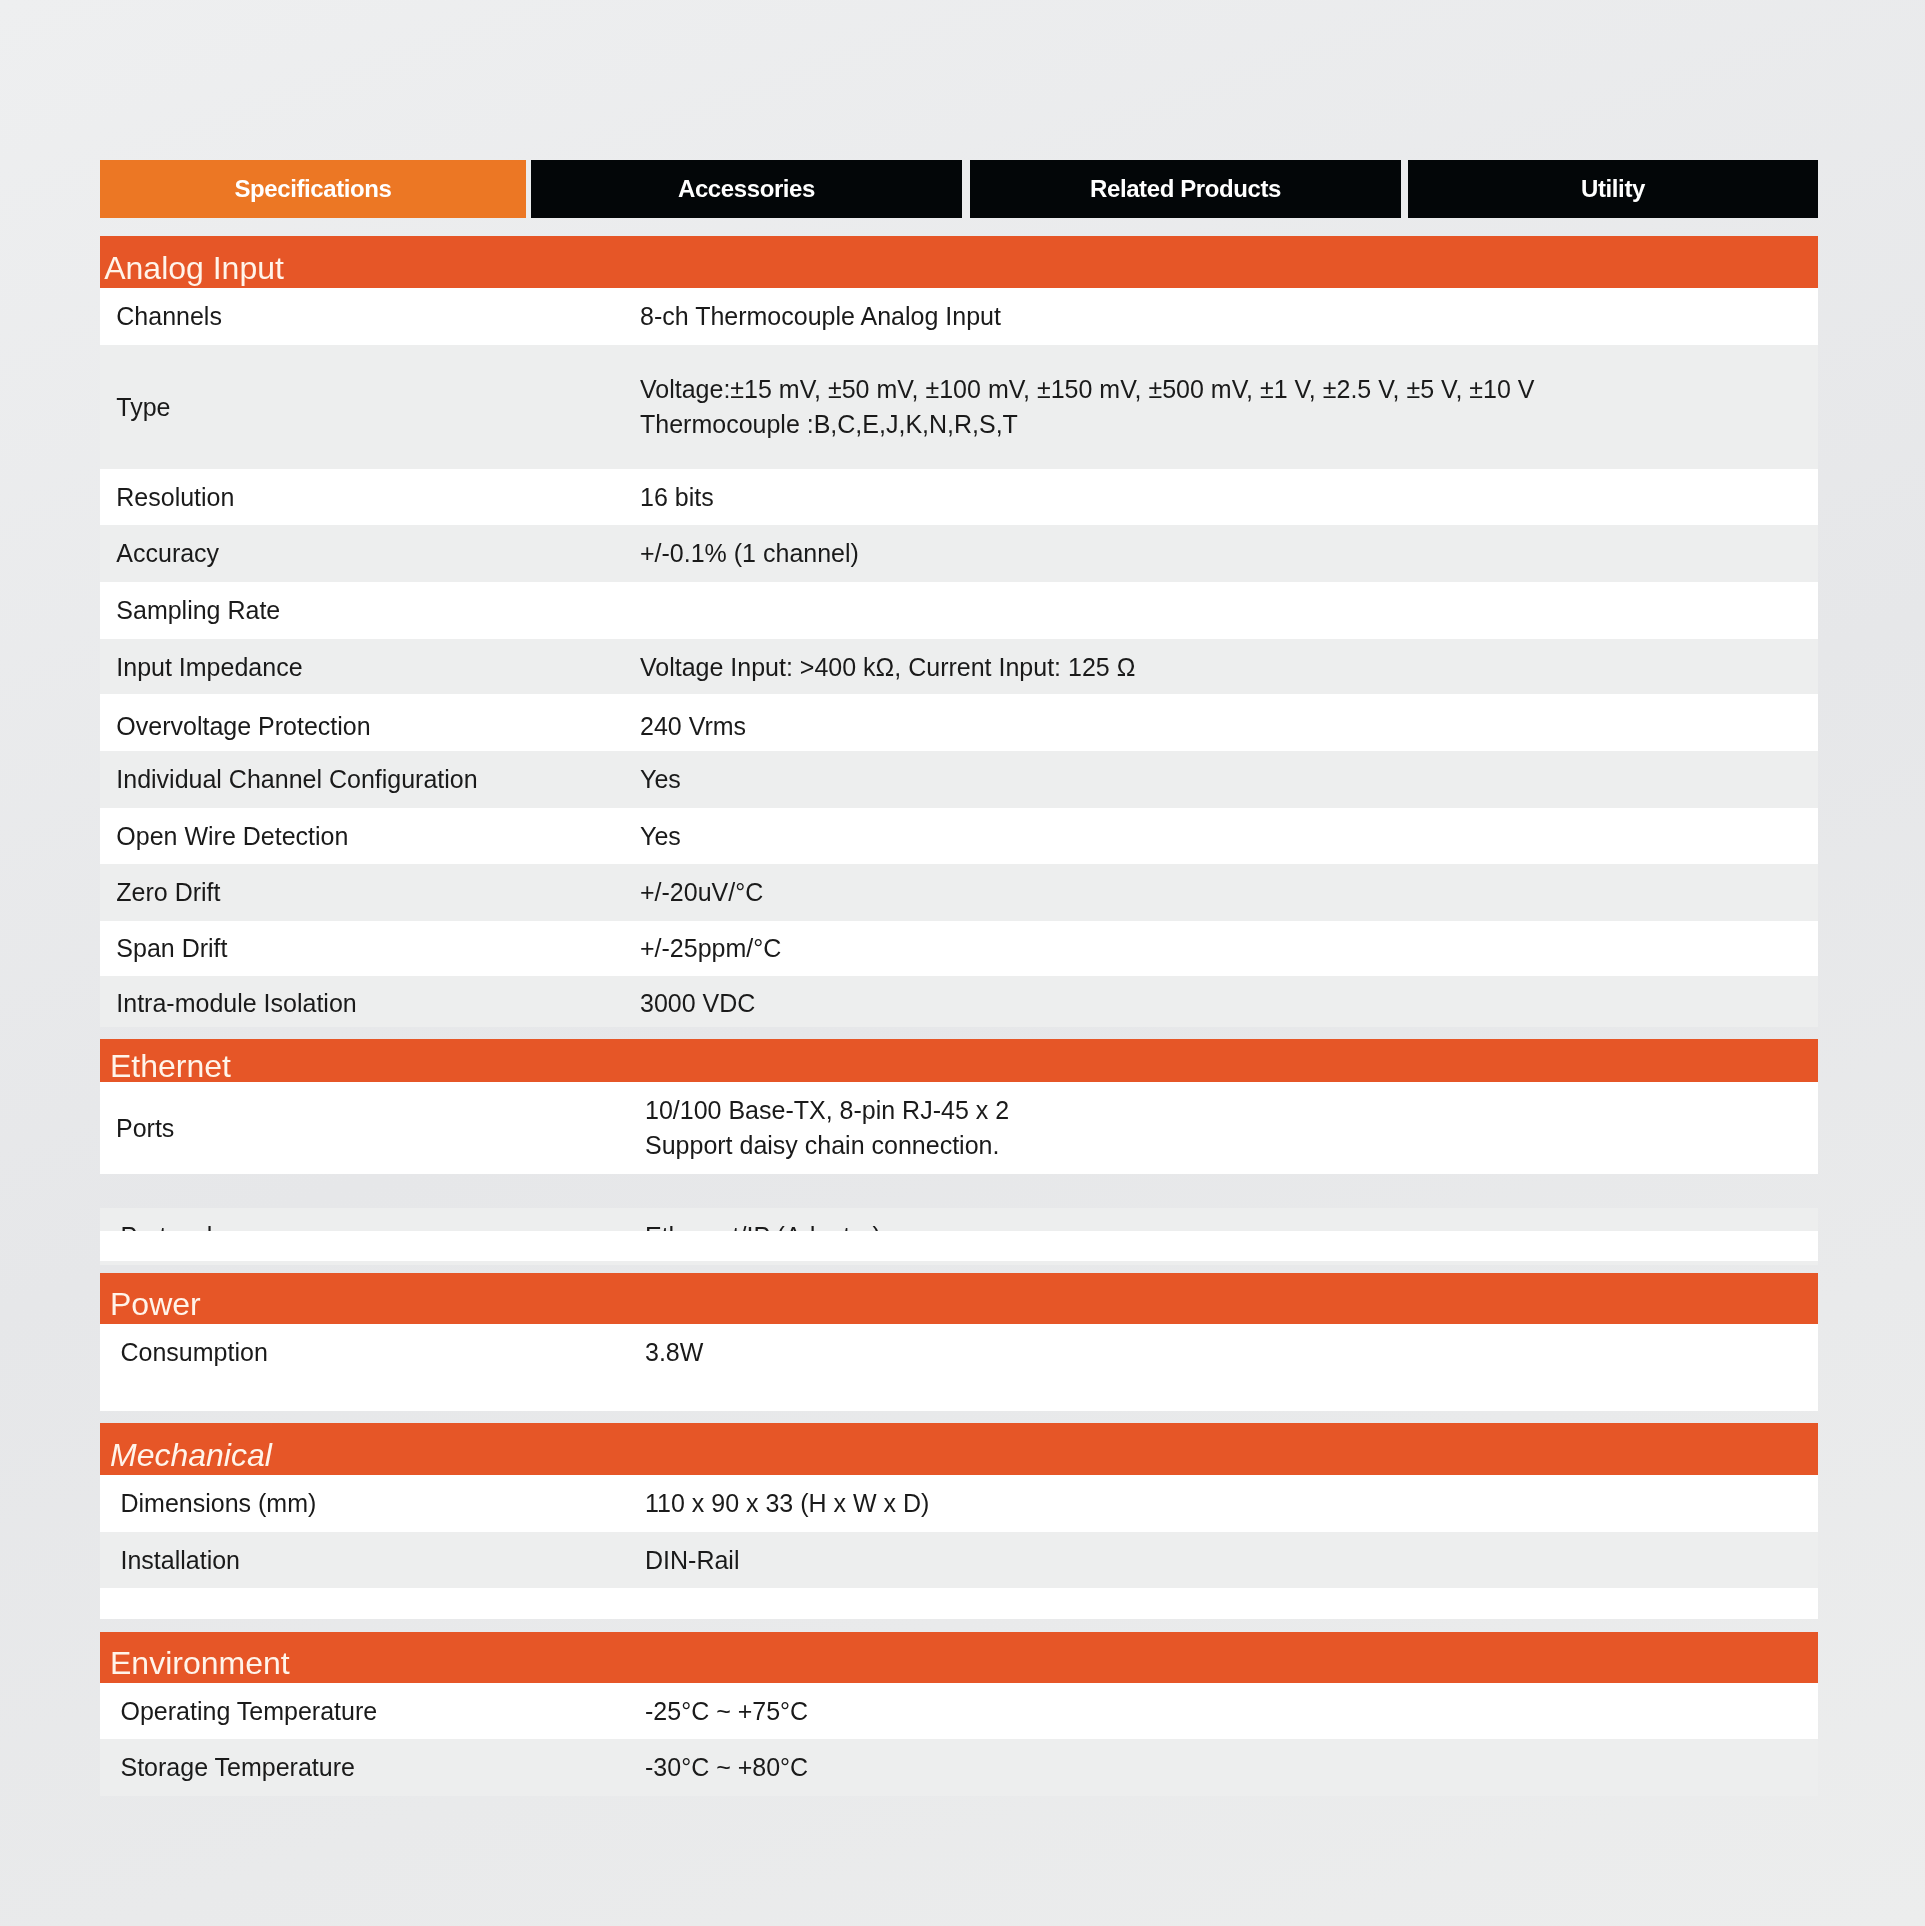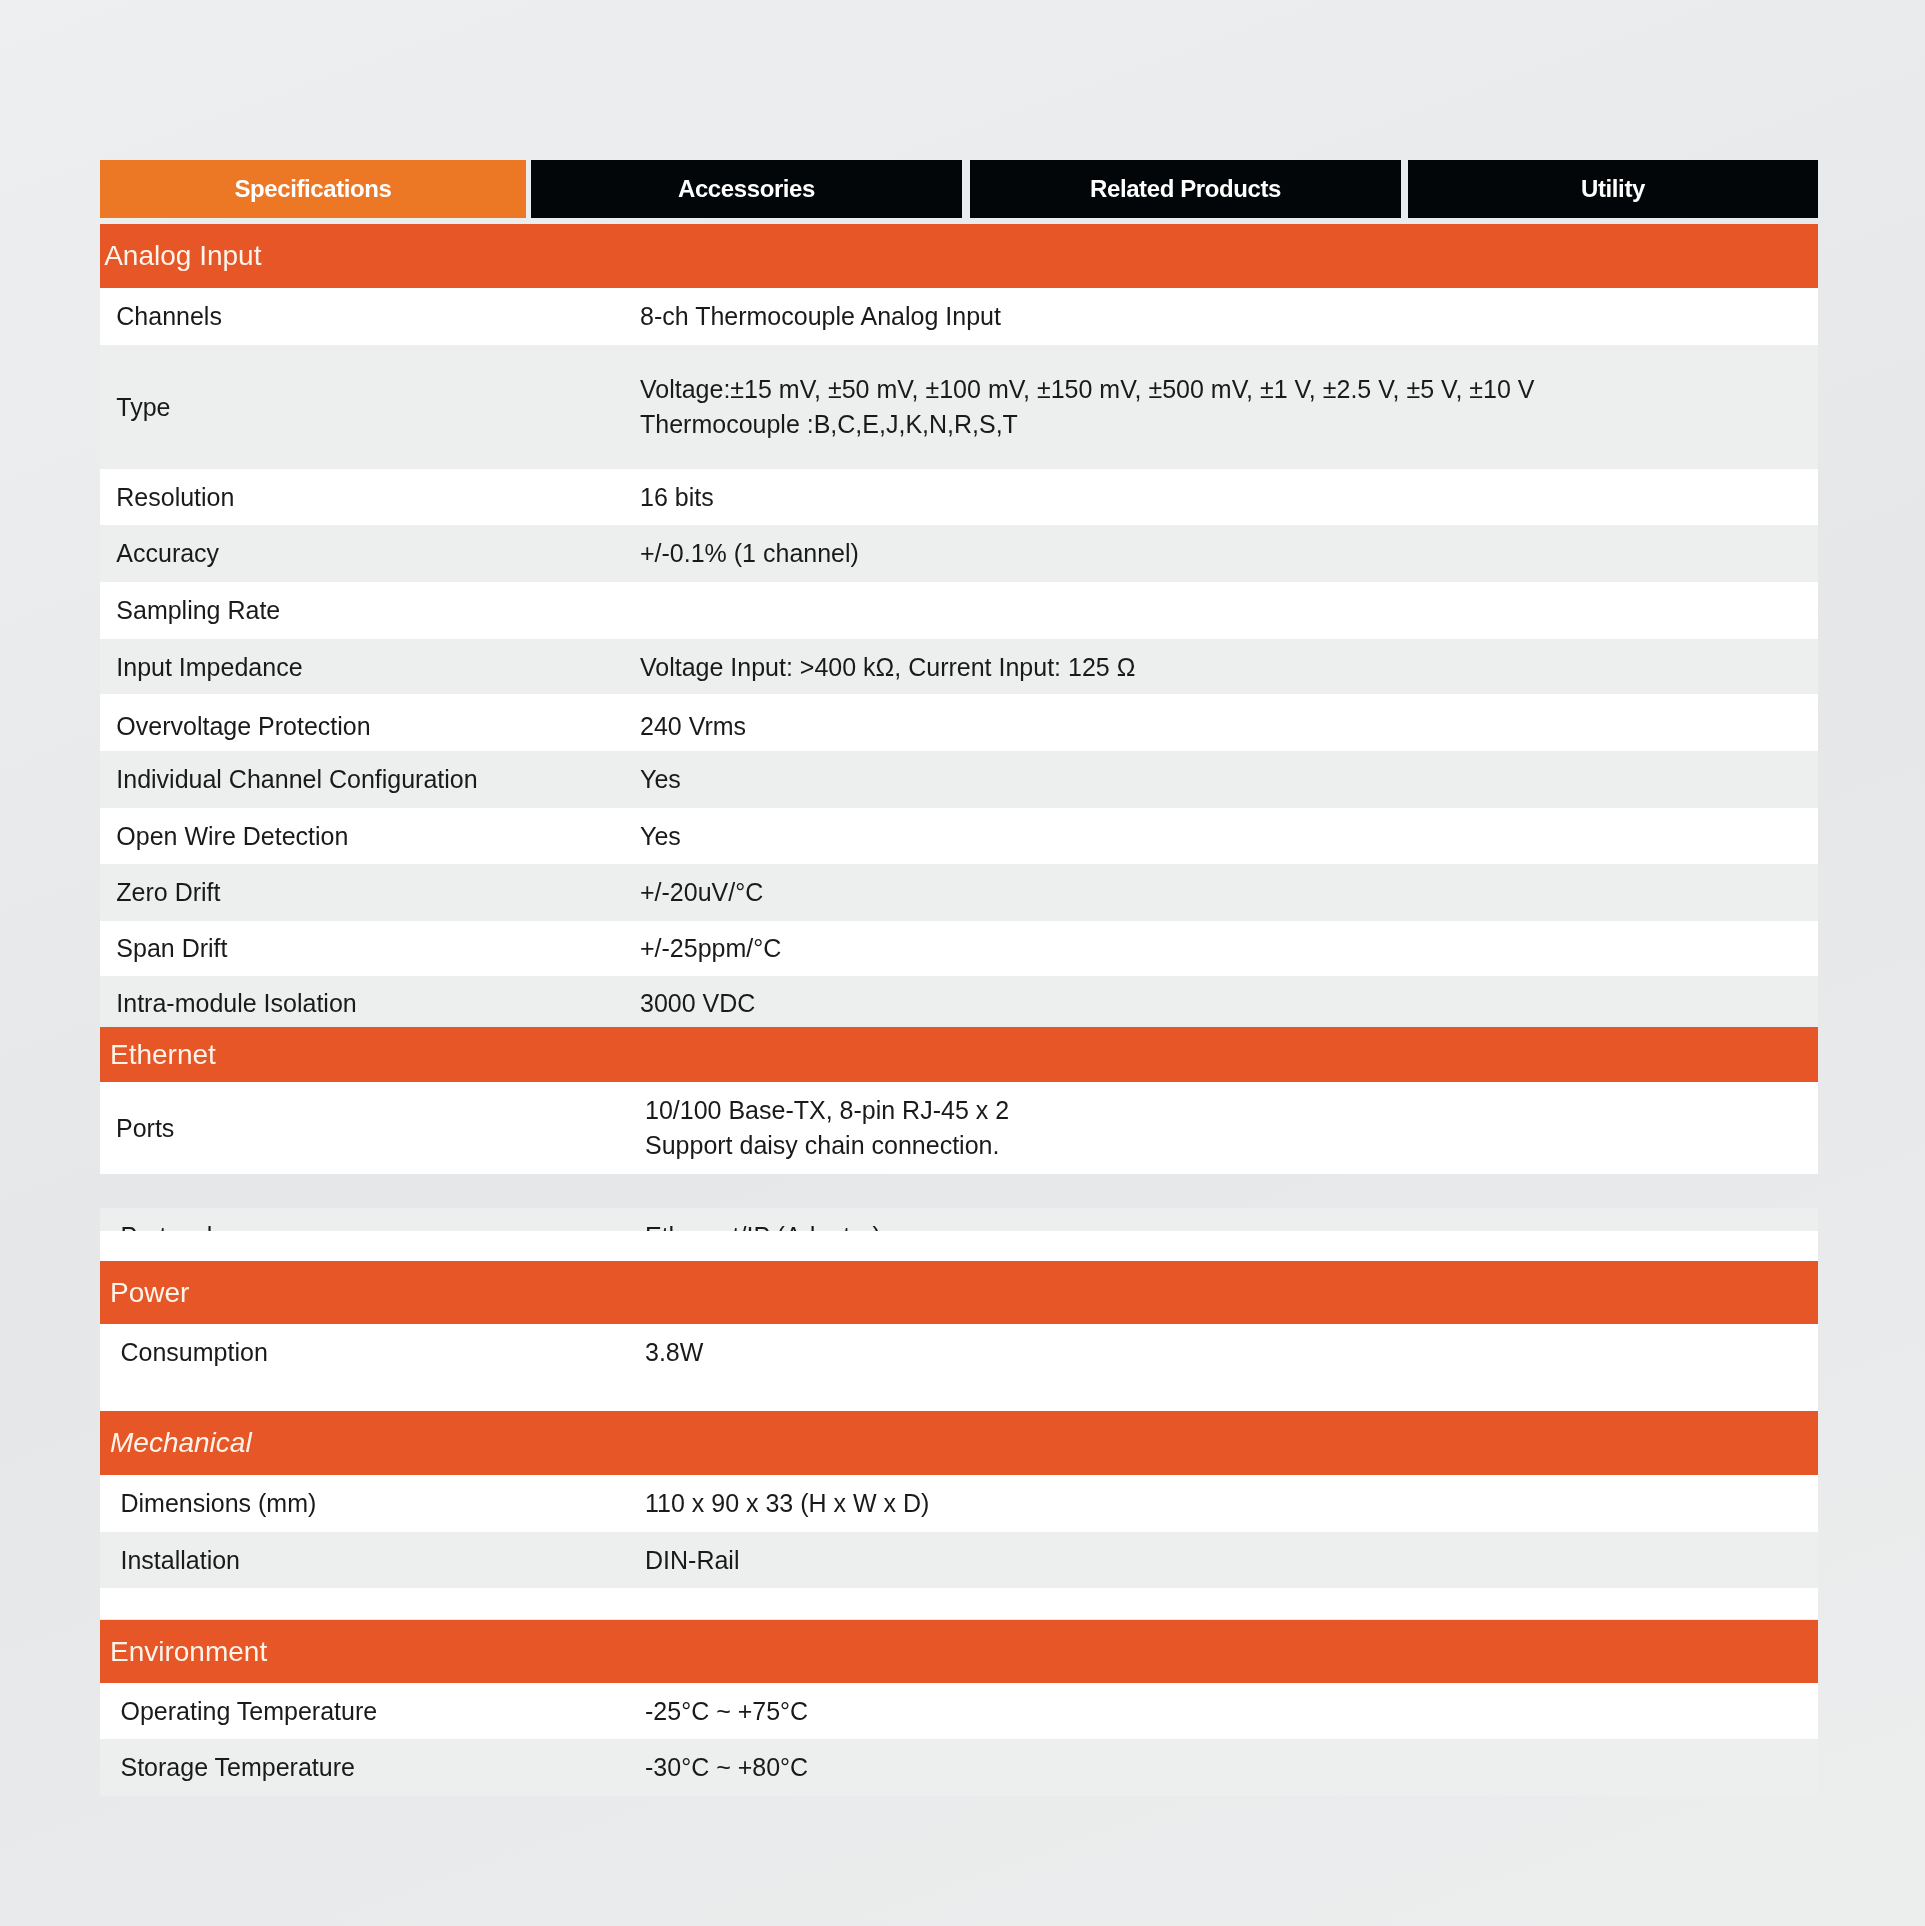--- a/index.html
+++ b/index.html
@@ -15,22 +15,23 @@
     background:#030608; color:#ffffff;
     font-weight:bold; font-size:24px;
     display:flex; align-items:center; justify-content:center;
     cursor:pointer; letter-spacing:-0.4px;
   }
   .tab.active { background:#ec7724; }
   .table { position:absolute; left:100px; width:1718px; top:224px; }
   .section-header {
     position:absolute; left:0; width:1718px;
     background:#e65627; color:#fff4ea;
-    font-size:28px; display:flex; align-items:center;
+    font-size:32px; display:flex; align-items:center;
     box-sizing:border-box;
+    margin-top:12px;
   }
   .row {
     position:absolute; left:0; width:1718px; box-sizing:border-box;
     color:#1a1a1a; font-size:25px;
   }
   .row.white { background:#ffffff; }
   .row.gray { background:#edeeee; }
   .row.spacer { background:#ffffff; }
   .cell-label { position:absolute; top:0; bottom:0; display:flex; align-items:center; }
   .cell-value { position:absolute; top:0; bottom:0; display:flex; flex-direction:column; justify-content:center; line-height:35px; }

